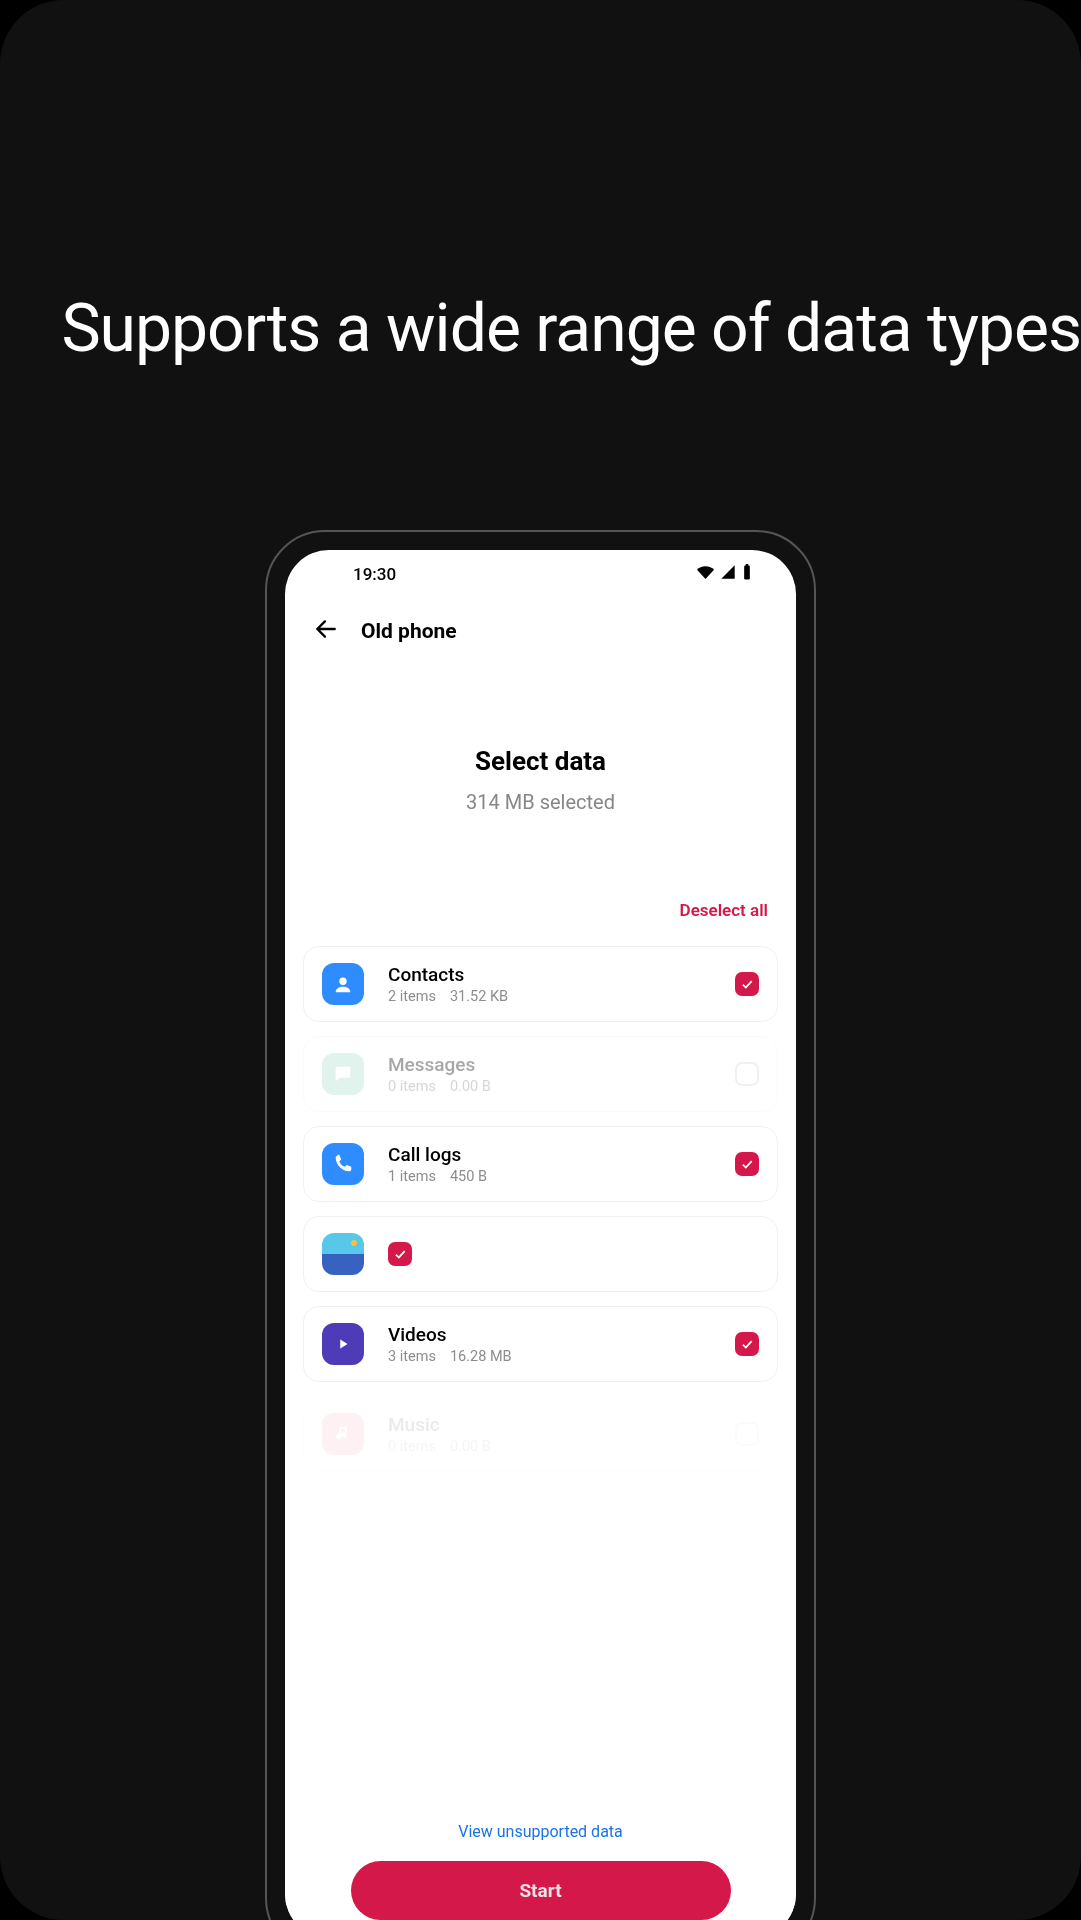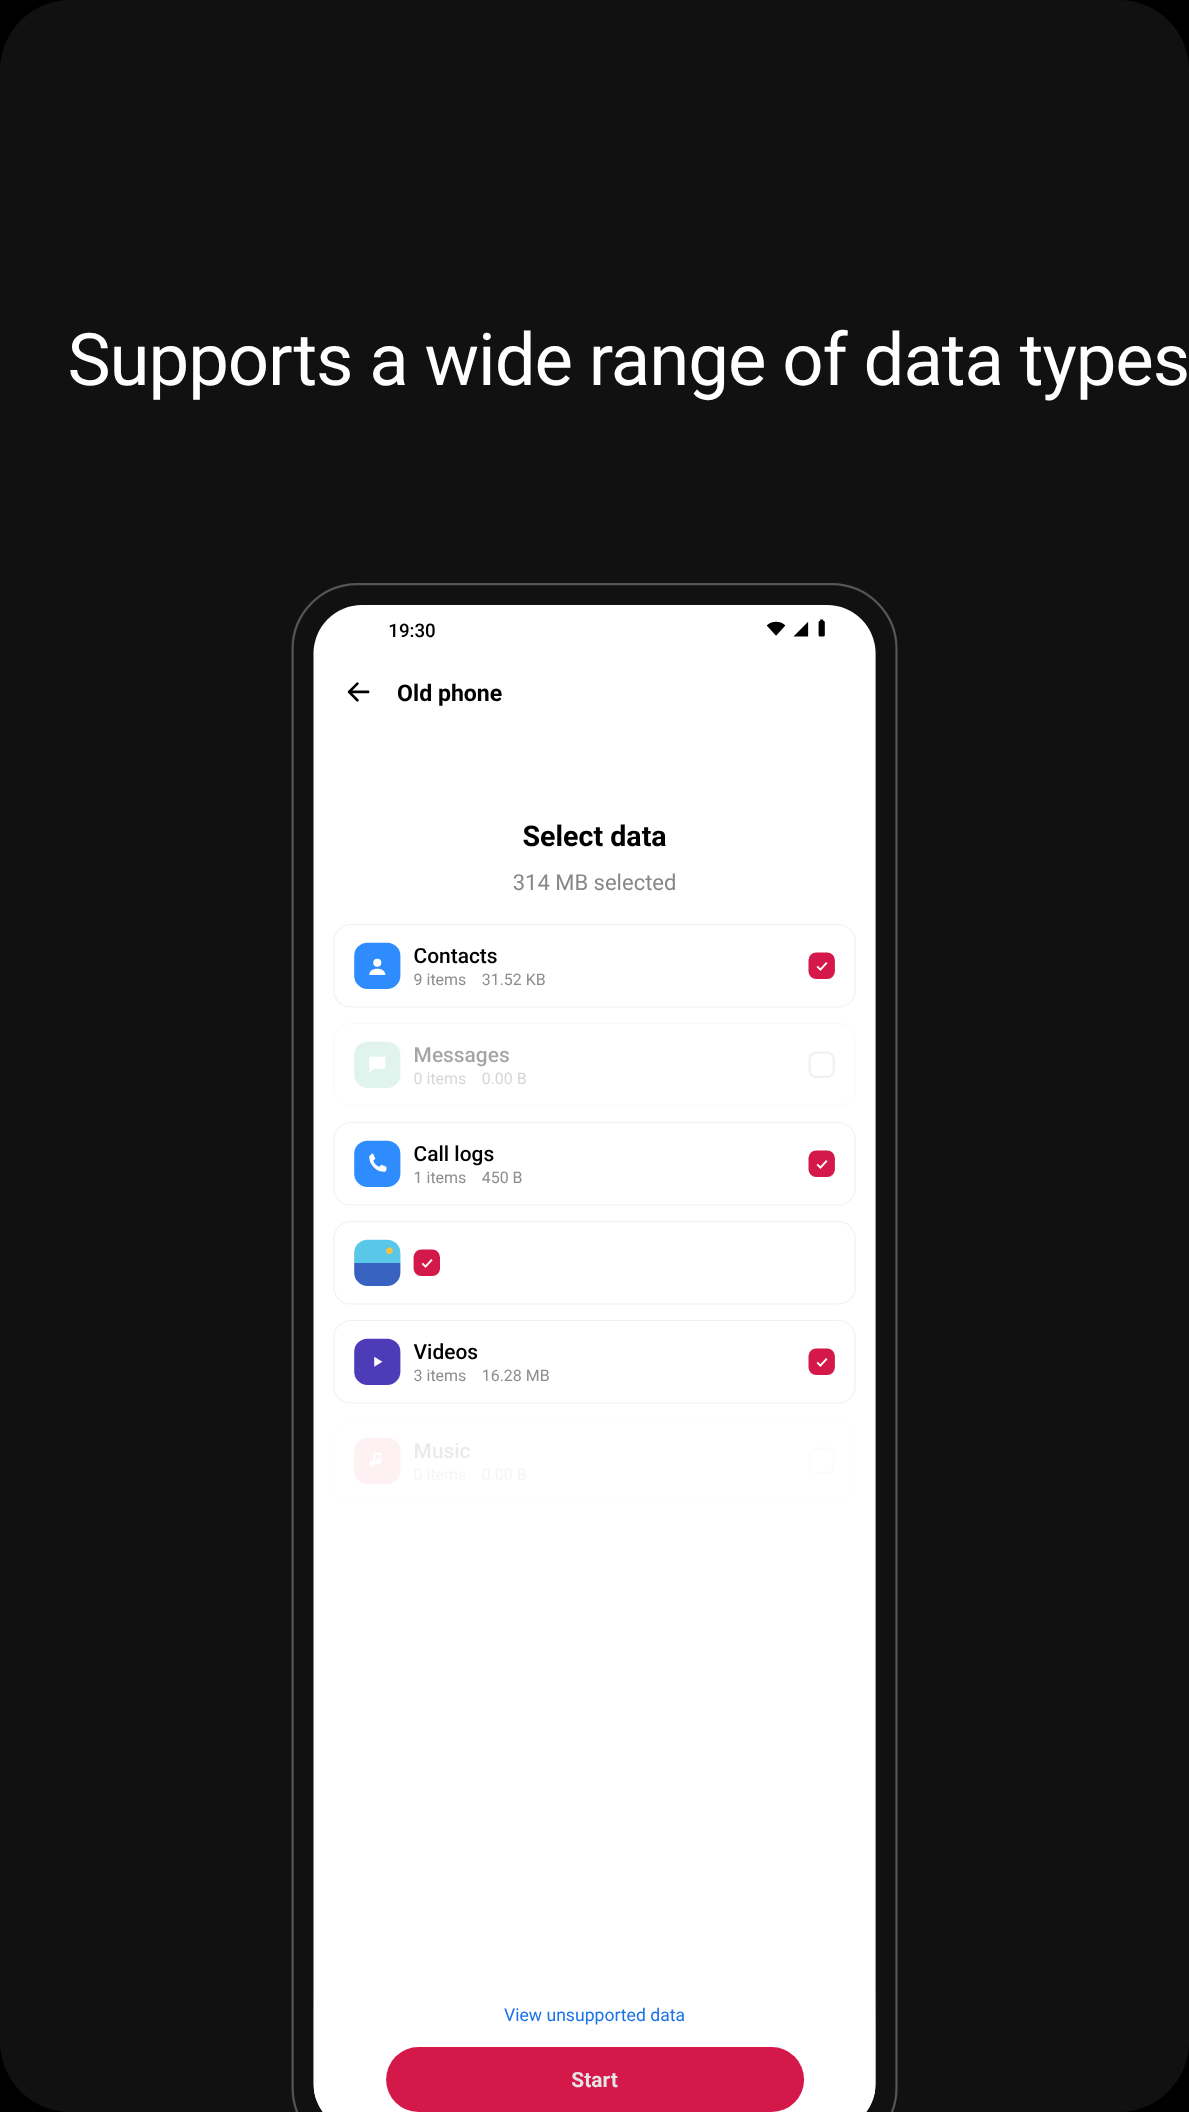--- a/index.html
+++ b/index.html
@@ -105,21 +105,21 @@
     overflow: hidden;
     position: relative;
   }
   .card {
     background: #fff;
     border: 1px solid #f1f1f1;
     border-radius: 16px;
     padding: 16px 18px;
     display: flex;
     align-items: center;
-    gap: 12px;
+    gap: 24px;
     margin-bottom: 14px;
   }
   .card.faded { opacity: 0.35; }
   .card.ghost { opacity: 0.08; }
   .icon-wrap {
     width: 42px; height: 42px;
     border-radius: 12px;
     display: flex;
     align-items: center;
     justify-content: center;
@@ -221,34 +221,35 @@
           <svg viewBox="0 0 24 24">
               <path d="M20 12H4m0 0l7-7m-7 7l7 7" stroke="#000" stroke-width="2.2" fill="none" stroke-linecap="round" stroke-linejoin="round"></path>
             </svg>
         </span>
         <span class="title">Old phone</span>
       </div>
 
       <div class="section-title">Select data</div>
       <div class="section-sub">314 MB selected</div>
 
+      <div class="deselect">Deselect all</div>
 
       <div class="list">
 
         <div class="card">
           <div class="icon-wrap bg-blue">
             <svg viewBox="0 0 24 24">
                 <circle cx="12" cy="9" r="4" fill="#fff"></circle>
                 <path d="M4 21c0-4 4-6 8-6s8 2 8 6" fill="#fff"></path>
               </svg>
           </div>
           <div class="card-body">
             <div class="card-title">Contacts</div>
             <div class="card-meta">
-              <span>9 items</span><span class="sep"></span><span>31.52 KB</span>
+              <span>2 items</span><span class="sep"></span><span>31.52 KB</span>
             </div>
           </div>
           <div class="check on">
             <svg viewBox="0 0 24 24">
                 <polyline points="5 13 10 18 20 7"></polyline>
               </svg>
           </div>
         </div>
 
         <div class="card faded">

